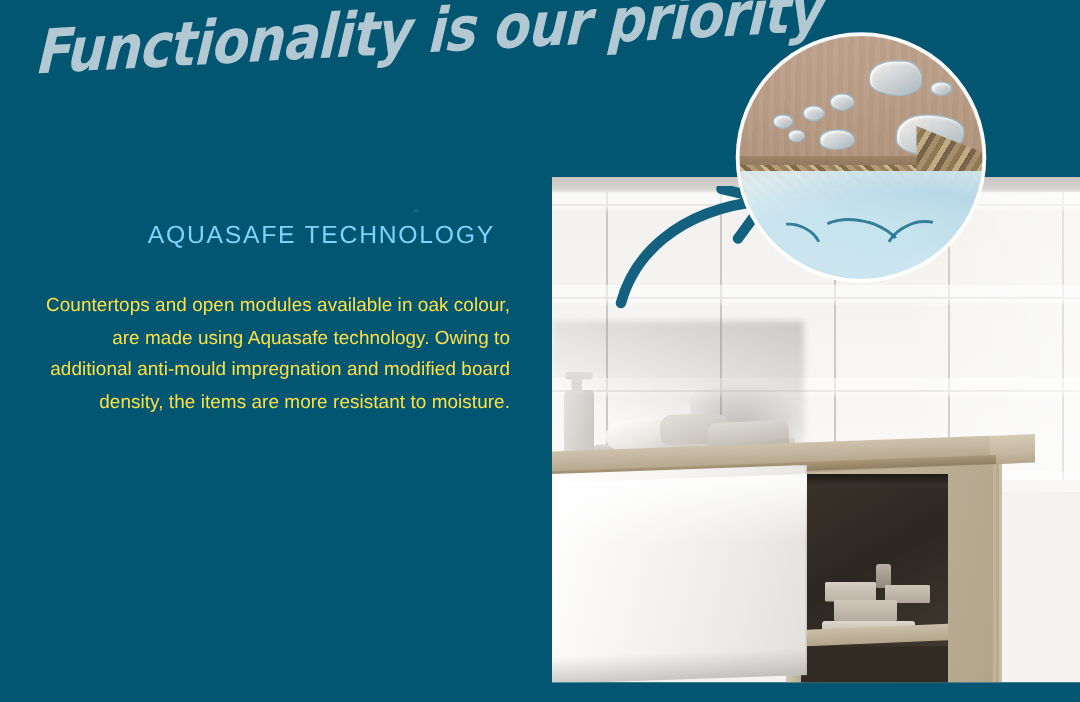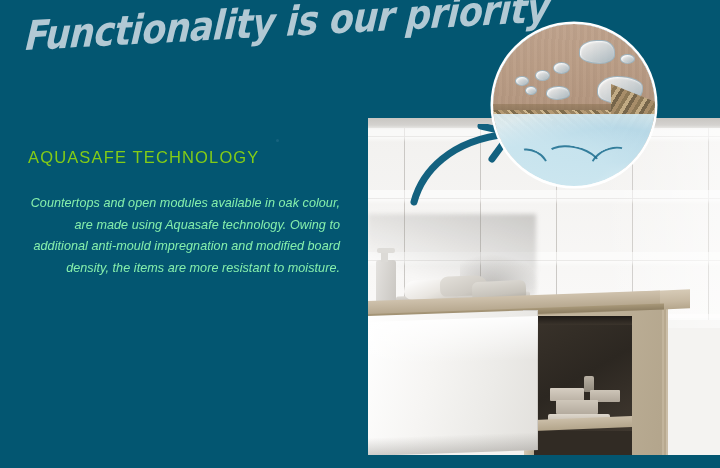--- a/index.html
+++ b/index.html
@@ -48,31 +48,30 @@
     position: absolute;
     left: 28px;
     top: 148px;
     width: 312px;
     text-align: right;
   }
   #aquasafe-heading {
     font-size: 16.5px;
     font-weight: 300;
     letter-spacing: 1.15px;
-    color: #84cc16;
-    text-align: left;
+    color: #7dd3fc;
+    text-align: right;
     padding-right: 10px;
     margin: 0 0 26px 0;
     white-space: nowrap;
   }
   #aquasafe-body {
     font-size: 12.6px;
-    font-style: italic;
     line-height: 21.5px;
-    color: #86efac;
+    color: #fde047;
     margin: 0;
     text-align: right;
     letter-spacing: 0.05px;
   }
   #dot-artifact {
     position: absolute;
     left: 276px;
     top: 139px;
     width: 3px;
     height: 3px;

